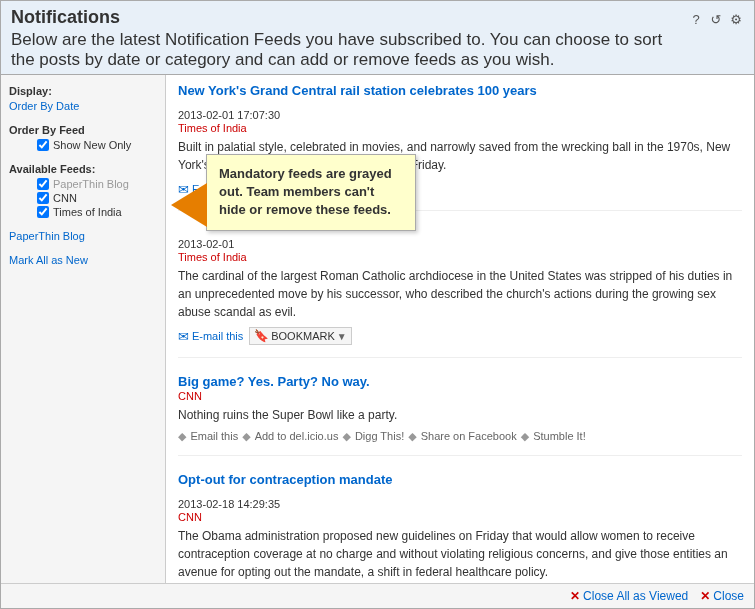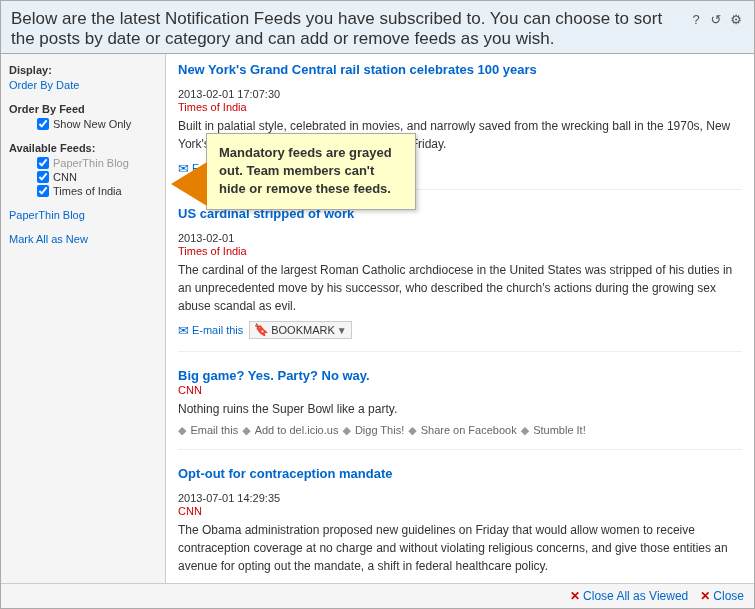--- a/index.html
+++ b/index.html
@@ -259,20 +259,21 @@
       border-right: 36px solid #e67e00;
     }
   </style>
 </head>
 <body>
 
 <div class="outer-container">
 
   <div class="header">
     <div class="header-left">
+      <h1>Notifications</h1>
       <p>Below are the latest Notification Feeds you have subscribed to. You can choose to sort the posts by date or category and can add or remove feeds as you wish.</p>
     </div>
     <div class="header-icons">
       <div class="header-icon">?</div>
       <div class="header-icon">↺</div>
       <div class="header-icon">⚙</div>
     </div>
   </div>
 
   <div class="main-body">
@@ -331,21 +332,20 @@
             <span class="bookmark-icon">🔖</span>
             <span>BOOKMARK</span>
             <span style="font-size:10px; color:#666;">▼</span>
           </button>
         </div>
       </div>
 
       <div class="news-item" style="position:relative;">
         <div style="display:flex; align-items:flex-start; gap:4px;">
           <div style="flex:1;">
-            <a class="news-title">US cardinal stripped of work</a>
             <div class="news-date">2013-02-01</div>
             <div class="news-source">Times of India</div>
           </div>
         </div>
         <div class="news-body">The cardinal of the largest Roman Catholic archdiocese in the United States was stripped of his duties in an unprecedented move by his successor, who described the church's actions during the growing sex abuse scandal as evil.</div>
         <div class="action-bar">
           <button class="email-btn">
             <span style="font-size:13px;">✉</span>
             <span>E-mail this</span>
           </button>
@@ -377,21 +377,21 @@
           <a class="small-action-link">Digg This!</a>
           <span class="bullet-sep">◆</span>
           <a class="small-action-link">Share on Facebook</a>
           <span class="bullet-sep">◆</span>
           <a class="small-action-link">Stumble It!</a>
         </div>
       </div>
 
       <div class="news-item">
         <a class="news-title">Opt-out for contraception mandate</a>
-        <div class="news-date">2013-07-01 14:29:35</div>
+        <div class="news-date">2013-02-18 14:29:35</div>
         <div class="news-source">CNN</div>
         <div class="news-body">The Obama administration proposed new guidelines on Friday that would allow women to receive contraception coverage at no charge and without violating religious concerns, and give those entities an avenue for opting out the mandate, a shift in federal healthcare policy.</div>
       </div>
 
     </div>
   </div>
 
   <div class="footer">
     <a class="footer-link">
       <span class="footer-x">✕</span>

